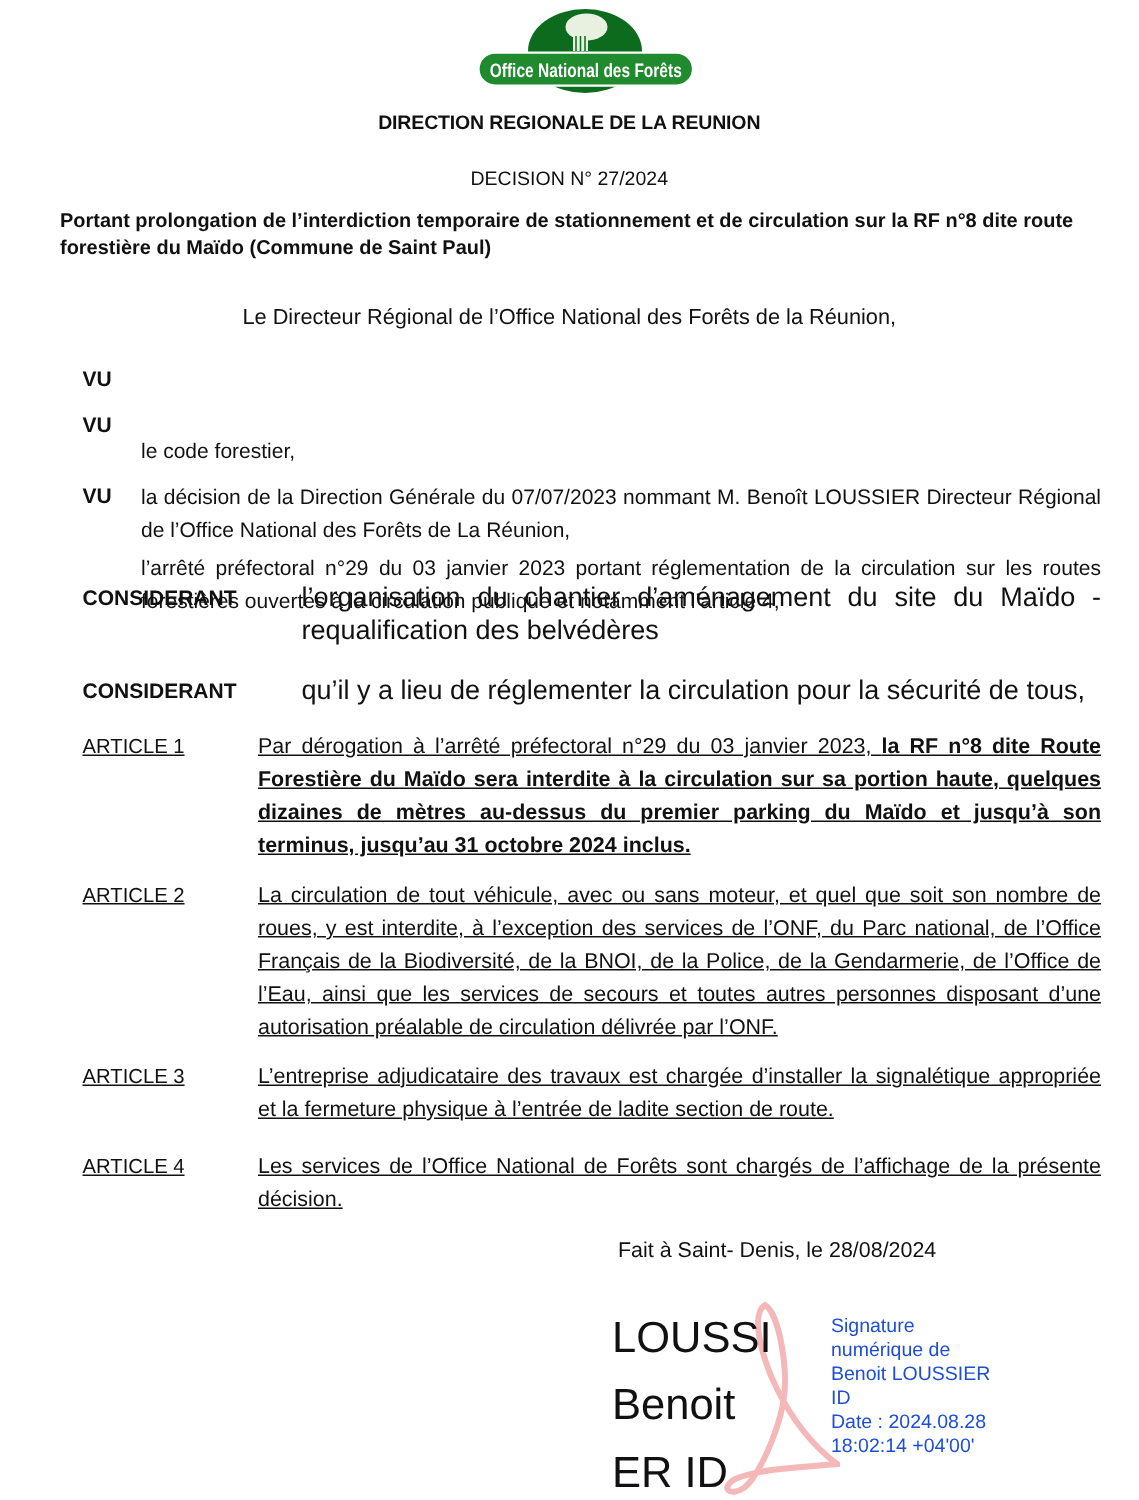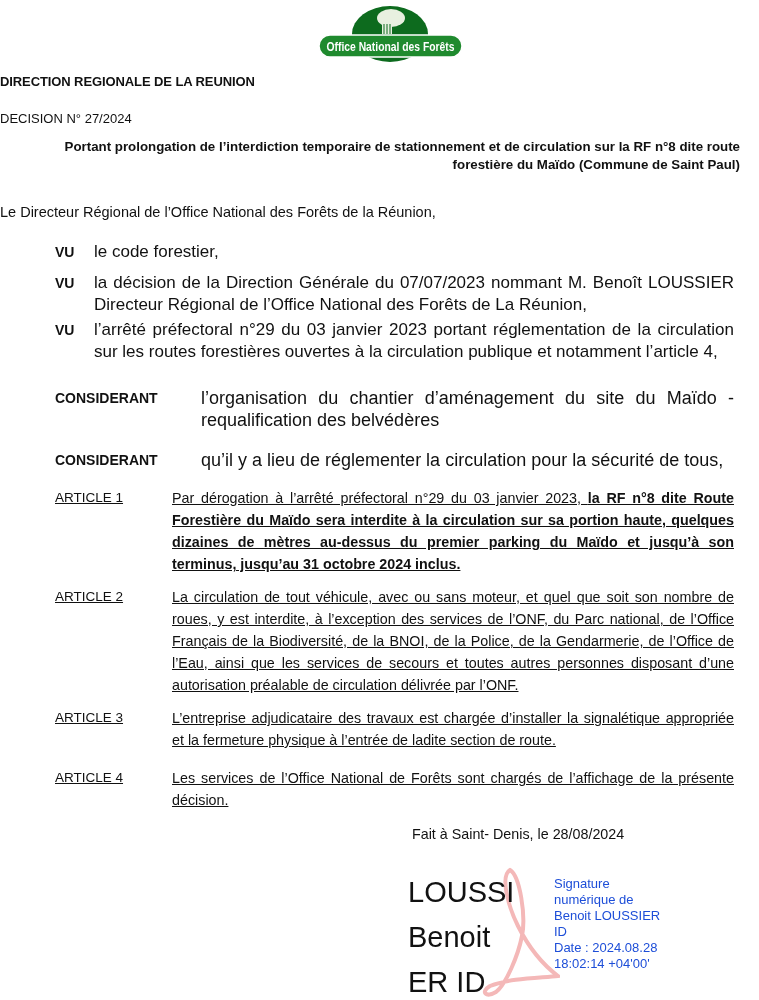--- a/index.html
+++ b/index.html
@@ -3,28 +3,28 @@
 <meta charset="utf-8">
 <style>
   html, body { margin: 0; padding: 0; background: #ffffff; }
   body {
     width: 759px; height: 1000px; position: relative; overflow: hidden;
     font-family: "Liberation Sans", sans-serif; color: #111;
     font-size: 14.2px;
   }
   .logo { position: absolute; left: 318px; top: 4px; width: 145px; height: 58px; }
   .abs { position: absolute; }
-  .center { left: 0; width: 759px; }
+  .center { left: 0; width: 759px; text-align: center; }
   .bold { font-weight: bold; }
   .h1 { top: 74px; font-size: 13px; font-weight: bold; letter-spacing: -0.1px; }
   .h2 { top: 111px; font-size: 13px; font-weight: normal; }
-  .subtitle { top: 138px; left: 40px; width: 700px; text-align: right; font-size: 13.3px; font-weight: bold; line-height: 18px; }
+  .subtitle { top: 138px; left: 40px; width: 700px; text-align: left; font-size: 13.3px; font-weight: bold; line-height: 18px; }
   .intro { top: 204px; font-size: 14.5px; }
   .vu-label { left: 55px; font-weight: bold; font-size: 14px; }
-  .vu-text { left: 94px; width: 640px; line-height: 22px; text-align: justify; font-size: 17px; }
+  .vu-text { left: 94px; width: 640px; line-height: 22px; text-align: justify; font-size: 14px; margin-top: 48px; }
   .cons-label { left: 55px; font-weight: bold; font-size: 14px; }
   .cons-text { left: 201px; width: 533px; line-height: 22px; text-align: justify; font-size: 18px; }
   .art-label { left: 55px; text-decoration: underline; font-size: 13.5px; }
   .art-text { left: 172px; width: 562px; line-height: 22px; text-align: justify; text-align-last: left; font-size: 14.3px; text-decoration: underline; }
   .fait { left: 412px; top: 826px; font-size: 14.3px; }
   .sig-name { left: 408px; top: 870px; font-size: 29px; line-height: 45px; color: #111; }
   .sig-info { left: 554px; top: 876px; font-size: 13px; line-height: 16px; color: #1d4ed8; }
   .sig-mark { position: absolute; left: 470px; top: 866px; width: 90px; height: 134px; }
 </style>
 </head>

